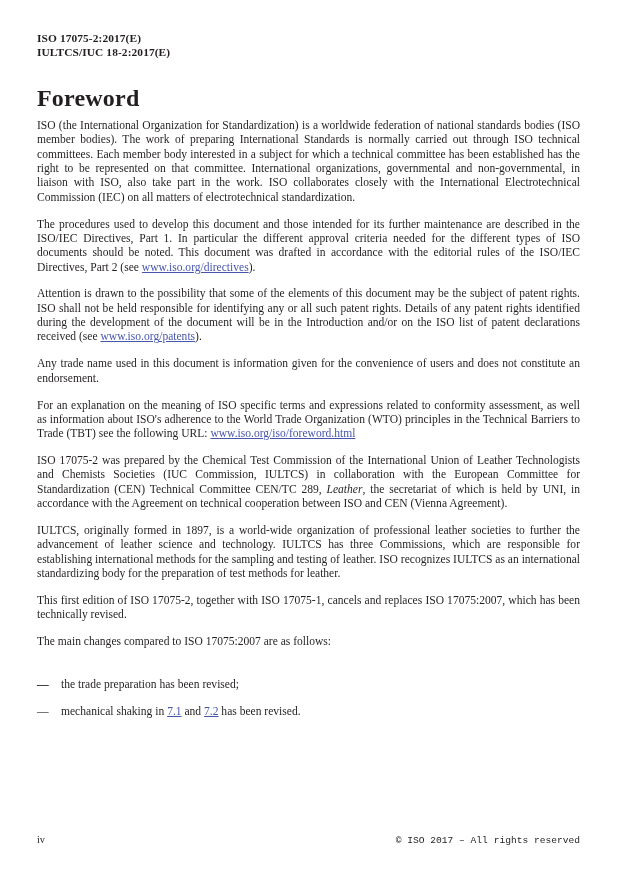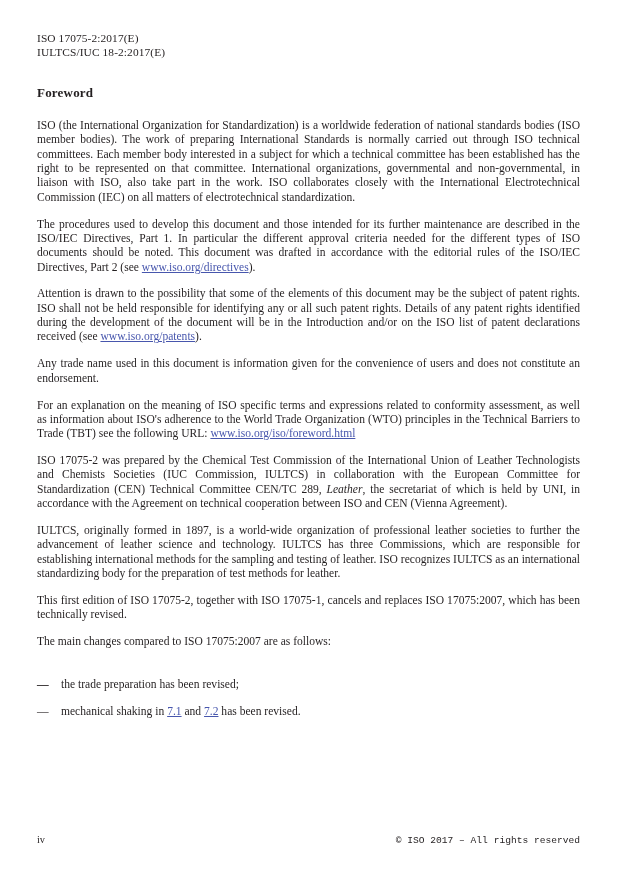--- a/index.html
+++ b/index.html
@@ -23,30 +23,30 @@
     height: 876px;
   }
   .content {
     position: absolute;
     left: 37px;
     top: 0;
     width: 543px;
   }
   .doc-header {
     margin-top: 31px;
-    font-weight: normal;
+    font-weight: bold;
     font-size: 11.4px;
     line-height: 14.2px;
     letter-spacing: 0.1px;
   }
   .doc-header div {
     white-space: nowrap;
   }
   h1.foreword {
-    font-size: 13px;
+    font-size: 24px;
     font-weight: bold;
     margin: 0;
     padding: 0;
     position: absolute;
     left: 0;
     top: 85px;
     letter-spacing: 0.2px;
   }
   .body-text {
     position: absolute;

